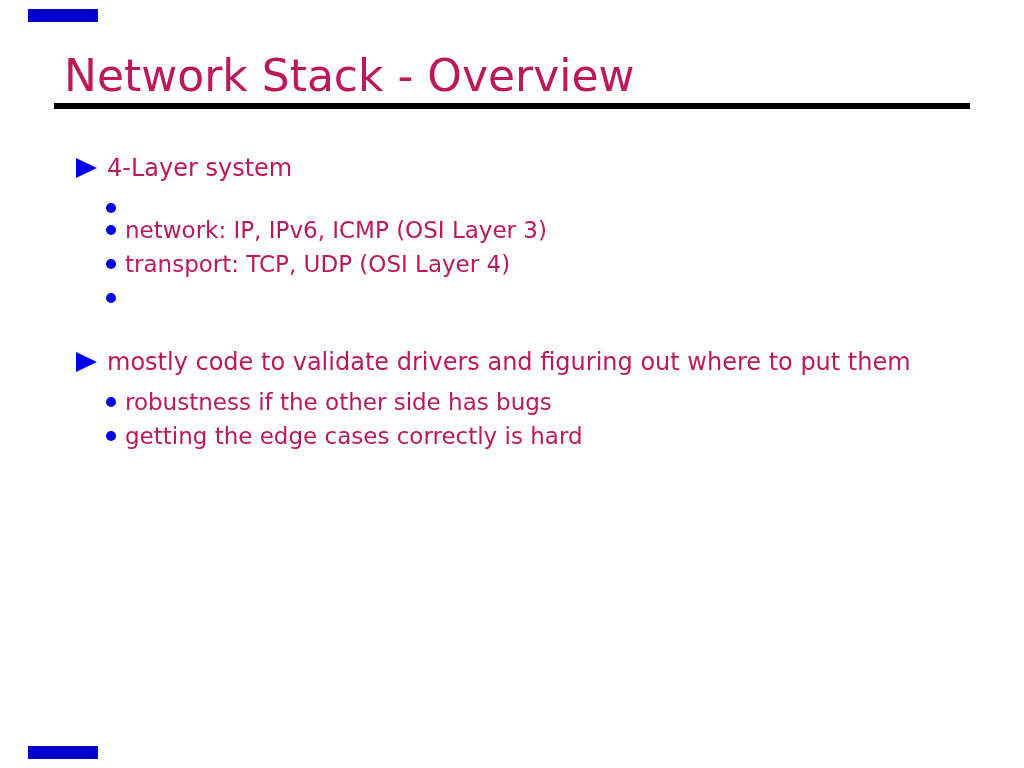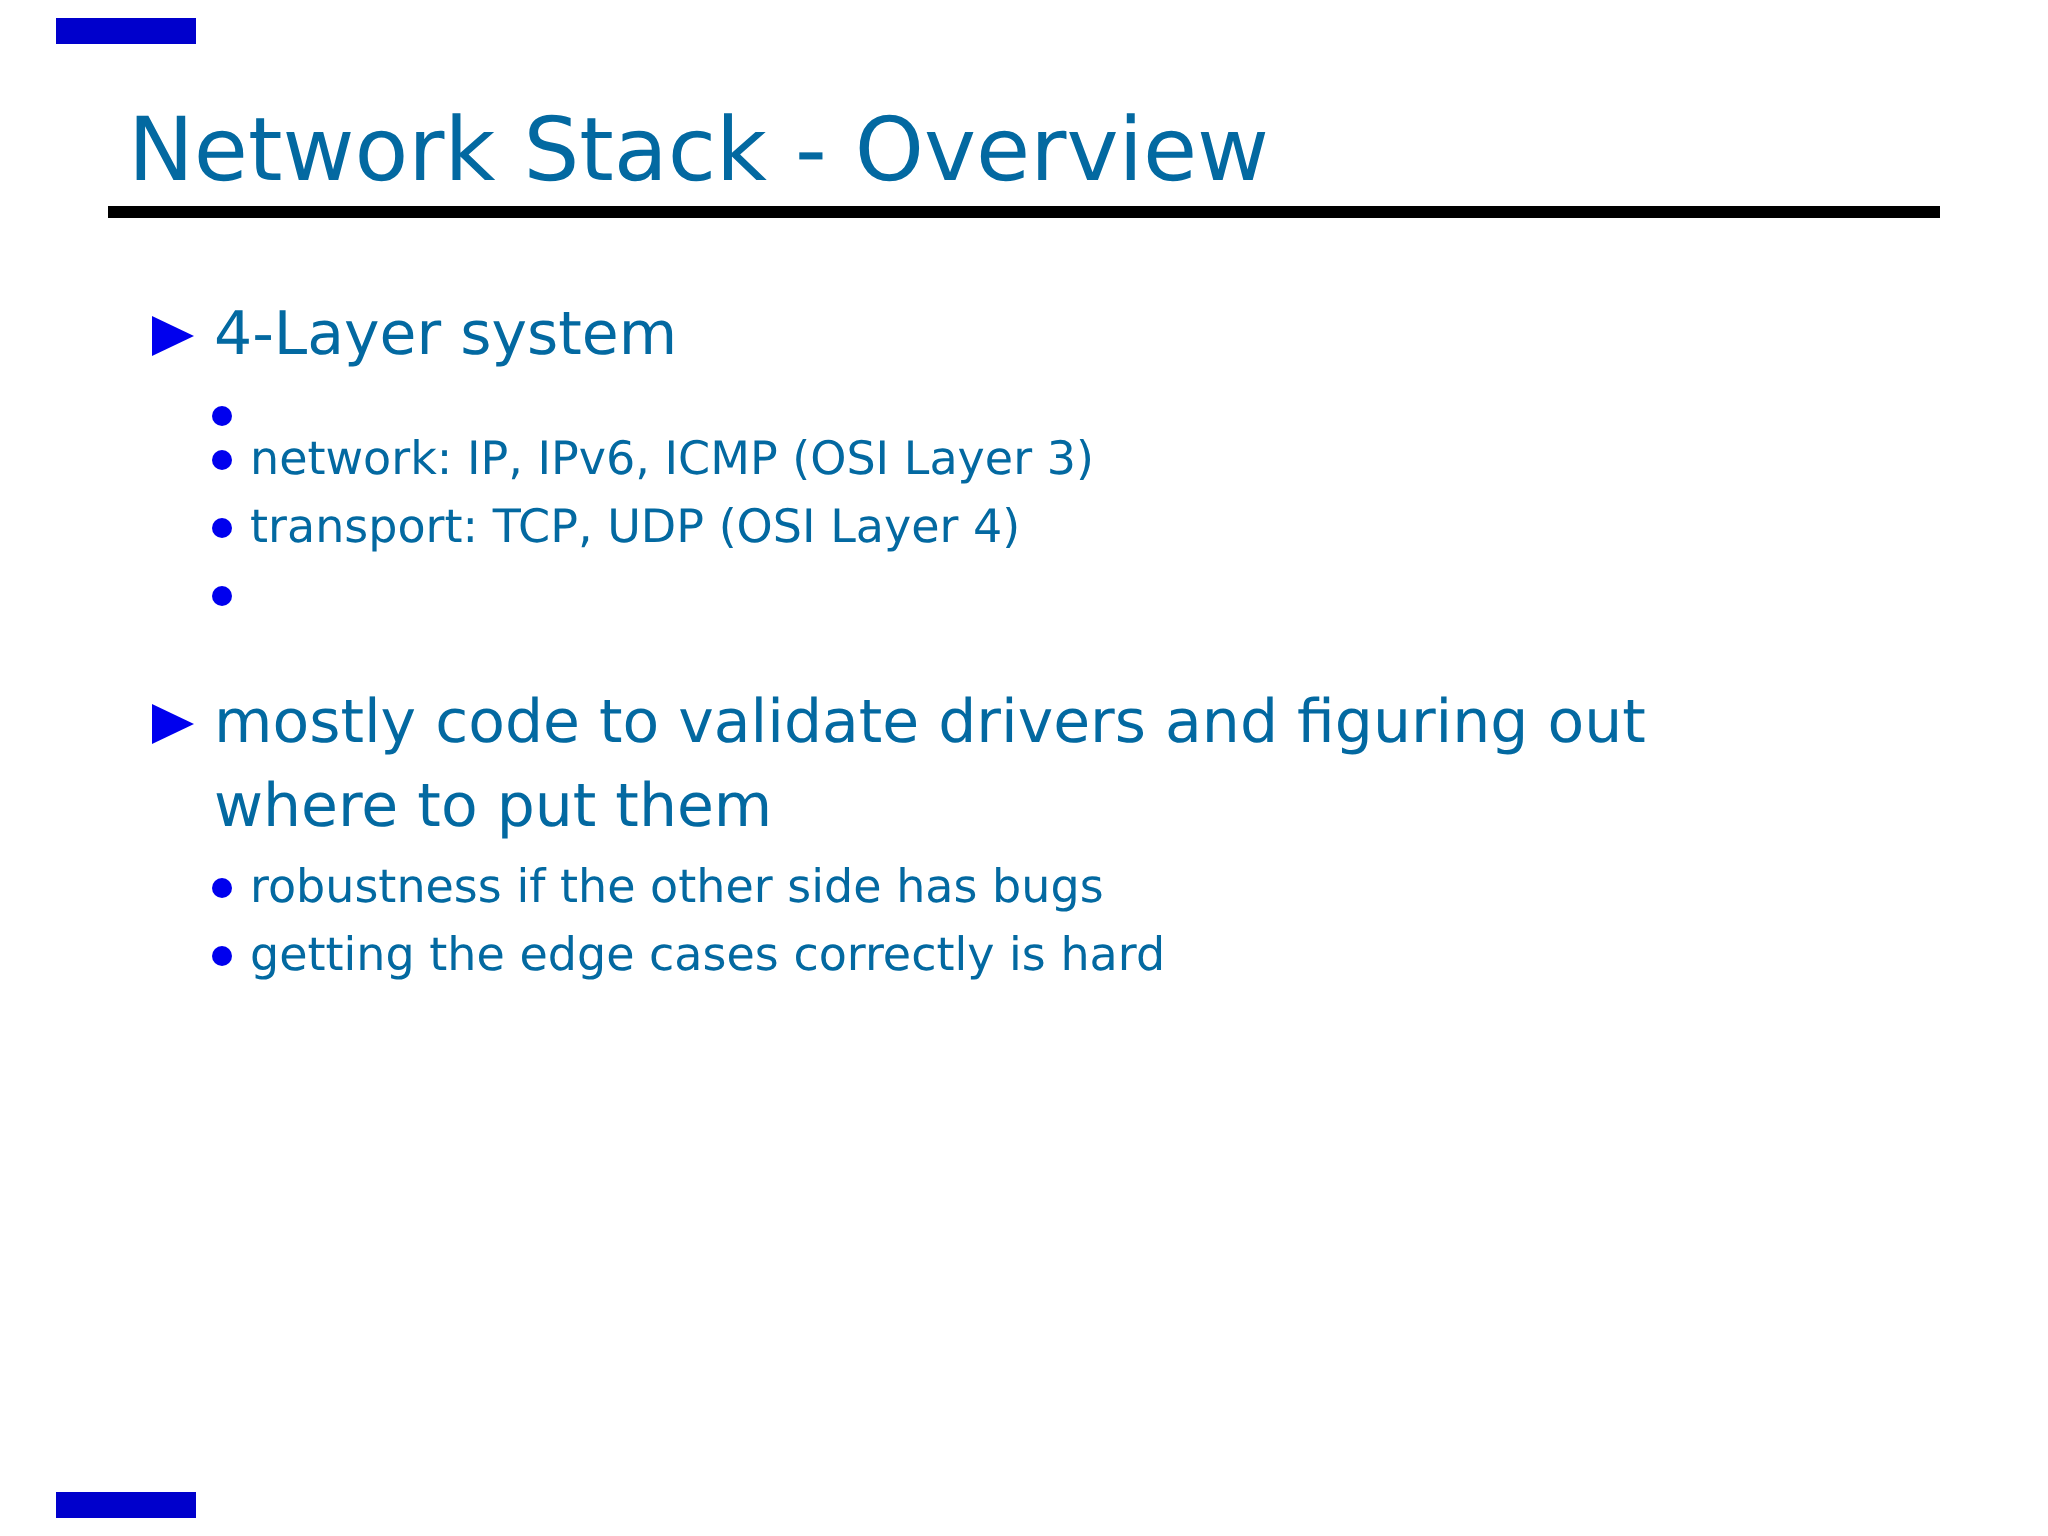--- a/index.html
+++ b/index.html
@@ -5,21 +5,21 @@
   html, body {
     margin: 0;
     padding: 0;
     background: #ffffff;
   }
   .slide {
     position: relative;
     width: 1024px;
     height: 768px;
     background: #ffffff;
-    color: #0369a1;
+    color: #be185d;
     font-family: "DejaVu Sans", "Liberation Sans", sans-serif;
     overflow: hidden;
   }
   .corner-bar {
     position: absolute;
     left: 28px;
     width: 70px;
     height: 13px;
   }
   .corner-bar.top { top: 9px; }
@@ -46,21 +46,21 @@
     position: absolute;
     left: 76px;
     top: 147px;
     width: 880px;
   }
   .group { margin: 0 0 38px 0; }
   .group:last-child { margin-bottom: 0; }
   .main-item {
     display: flex;
     align-items: flex-start;
-    font-size: 30px;
+    font-size: 24px;
     line-height: 42px;
   }
   .tri {
     flex: none;
     width: 0;
     height: 0;
     border-left: 21px solid #0000EE;
     border-top: 10px solid transparent;
     border-bottom: 10px solid transparent;
     margin-top: 11px;

